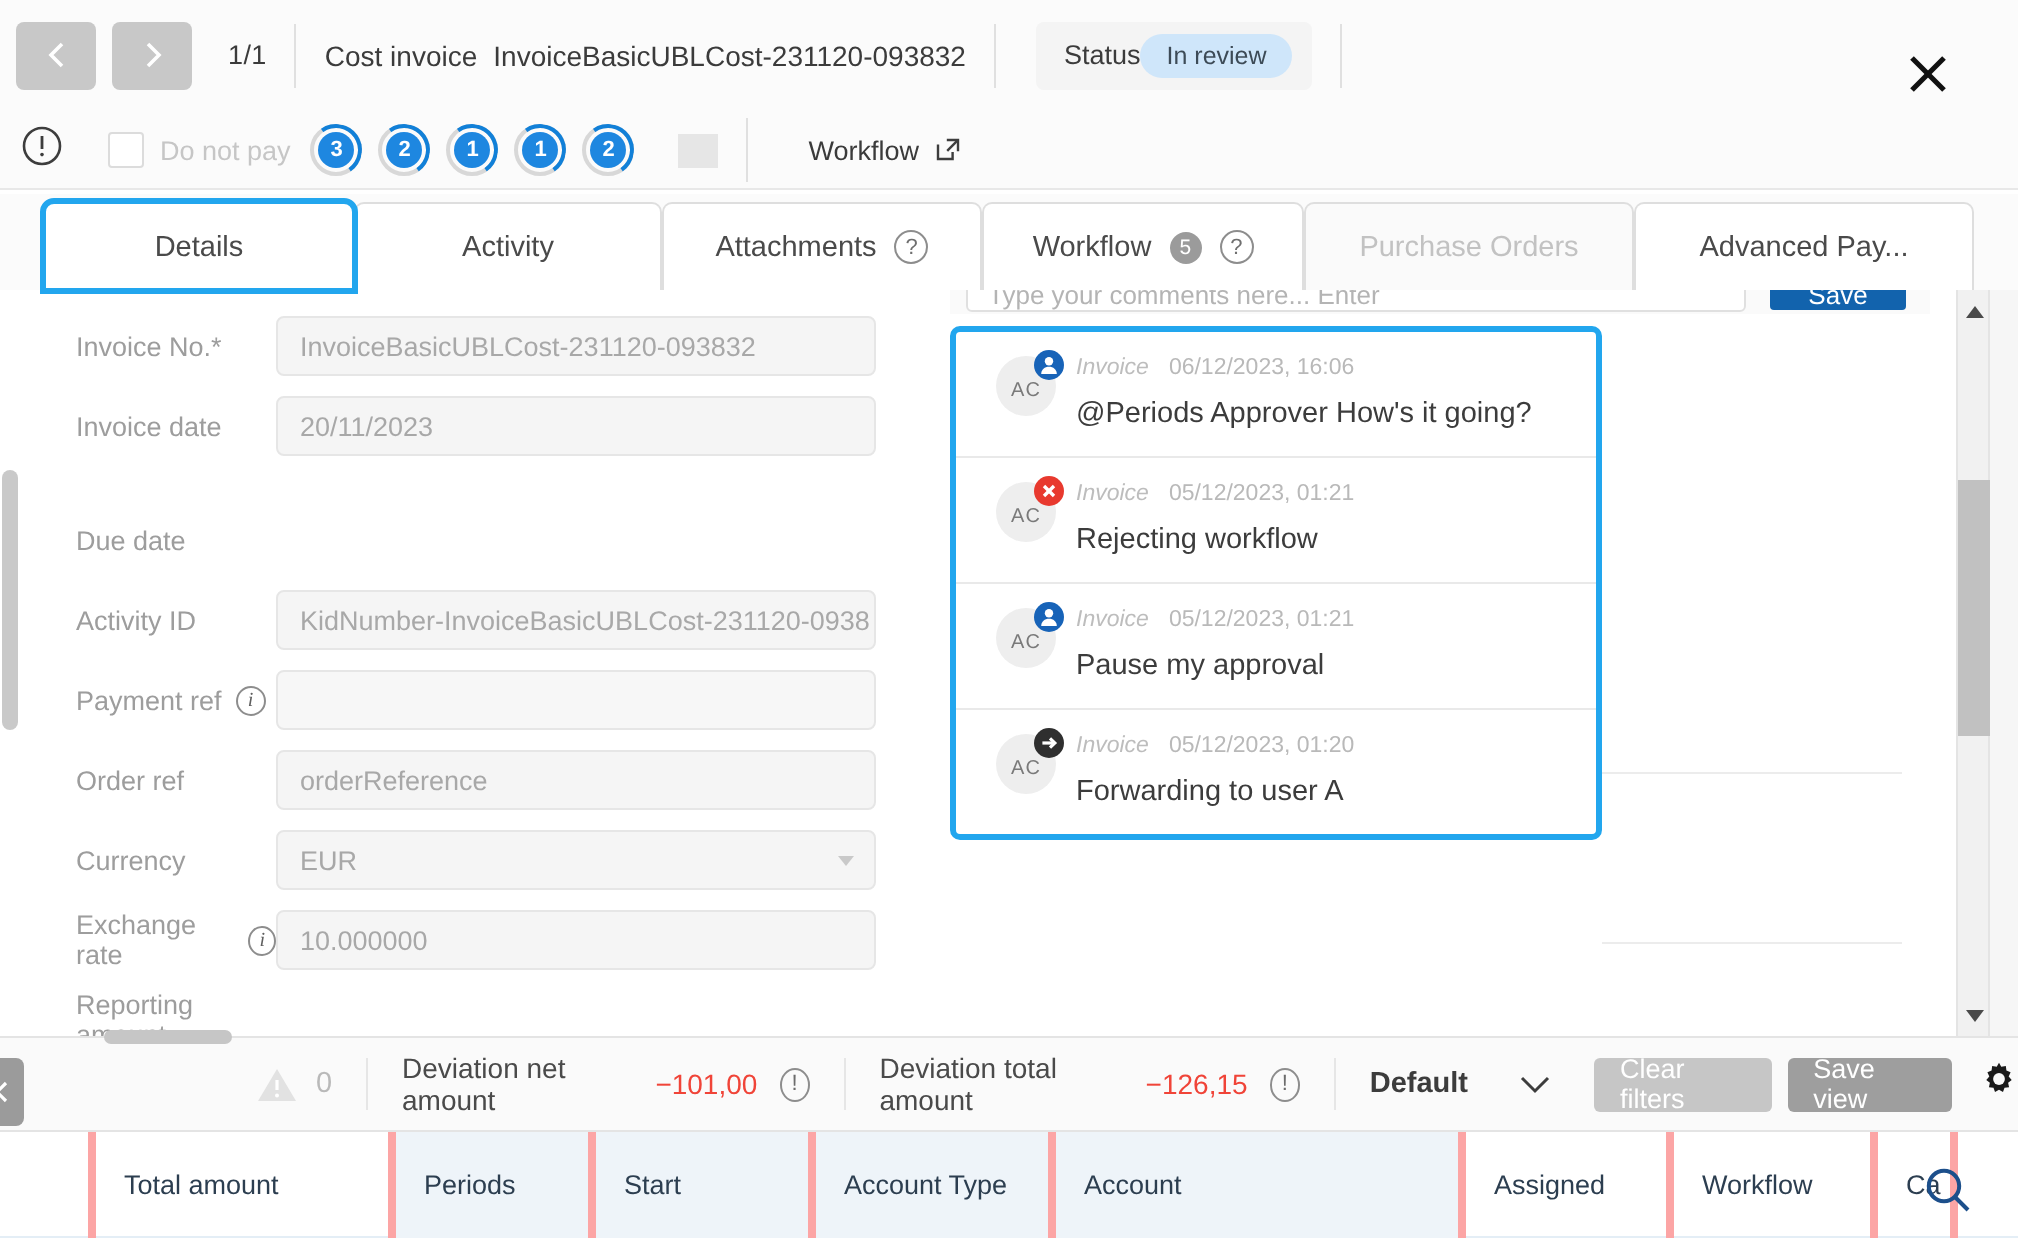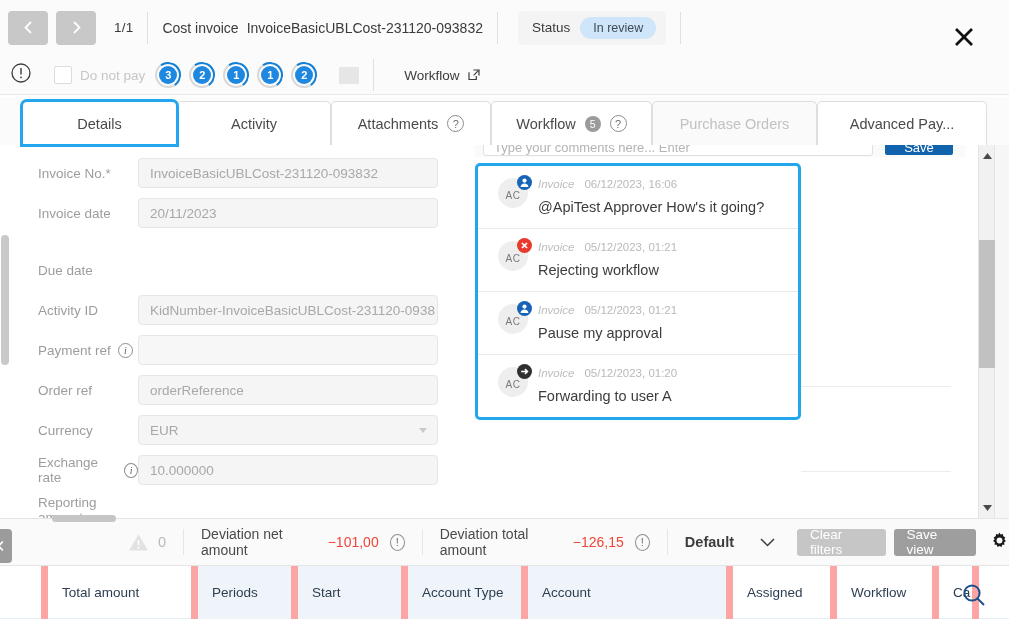--- a/index.html
+++ b/index.html
@@ -26,21 +26,21 @@
   .pager {
     margin-left:18px; font-size:13.5px; color:#3b3b3b; letter-spacing:.2px;
   }
   .vdiv { width:1px; height:32px; background:#e0e0e0; margin:0 14px; }
   .doc-type { font-size:14px; color:#3b3b3b; }
   .doc-id { font-size:14px; color:#3b3b3b; margin-left:8px; }
   .status-wrap {
     display:flex; align-items:center; background:#f4f4f4; border-radius:4px;
     padding:5px 10px 5px 14px; height:34px; margin-left:6px;
   }
-  .status-label { font-size:13.5px; color:#3b3b3b; margin-right:10px; }
+  .status-label { font-size:13.5px; color:#3b3b3b; }
   .status-badge {
     background:#cfe6fa; color:#3d4b57; font-size:12.5px;
     border-radius:11px; padding:4px 13px; white-space:nowrap;
   }
   .close-x {
     position:absolute; right:30px; top:22px; width:30px; height:30px;
     display:flex; align-items:center; justify-content:center; cursor:pointer;
   }
 
   .hdr-row2 { position:absolute; left:0; top:55px; height:40px; width:100%; display:flex; align-items:center; }
@@ -223,21 +223,21 @@
   }
   .btn-grey.dark { background:#9e9e9e; }
   .gear { margin-left:14px; cursor:pointer; }
 
   
   .table-head {
     position:absolute; left:0; top:566px; width:1009px; height:53px;
     background:#fff; display:flex; align-items:center; font-size:13.5px; color:#2c3e50;
     border-bottom:1px solid #e4eef6;
   }
-  .th { height:53px; display:flex; align-items:center; padding-left:14px; border-right:7px solid #fca5a5; white-space:nowrap;}
+  .th { height:53px; display:flex; align-items:center; padding-left:14px; border-right:4px solid #fca5a5; white-space:nowrap;}
   .th.tint { background:#eef4f9; }
   .search-ic { position:absolute; right:22px; top:16px; cursor:pointer; }
 </style>
 </head>
 <body>
 
 <div class="app">
 
   <div class="header">
 
@@ -422,21 +422,21 @@
               <svg width="11" height="11" viewBox="0 0 11 11">
                 <circle cx="5.5" cy="3.6" r="2.1" fill="#fff"></circle>
                 <path d="M1.6 10c0-2.3 1.8-3.6 3.9-3.6s3.9 1.3 3.9 3.6z" fill="#fff"></path>
               </svg>
             </div>
           </div>
           <div class="c-meta">
             <span class="c-src">Invoice</span>
             <span class="c-time">06/12/2023, 16:06</span>
           </div>
-          <div class="c-text">@ApiTest Approver  How's it going?</div>
+          <div class="c-text">@Periods Approver  How's it going?</div>
         </div>
 
         <div class="comment">
           <div class="avatar-wrap">
             <div class="avatar">AC</div>
             <div class="av-badge reject">
               <svg width="11" height="11" viewBox="0 0 11 11">
                 <line x1="3" y1="3" x2="8" y2="8" stroke="#fff" stroke-width="1.7"></line>
                 <line x1="8" y1="3" x2="3" y2="8" stroke="#fff" stroke-width="1.7"></line>
               </svg>

